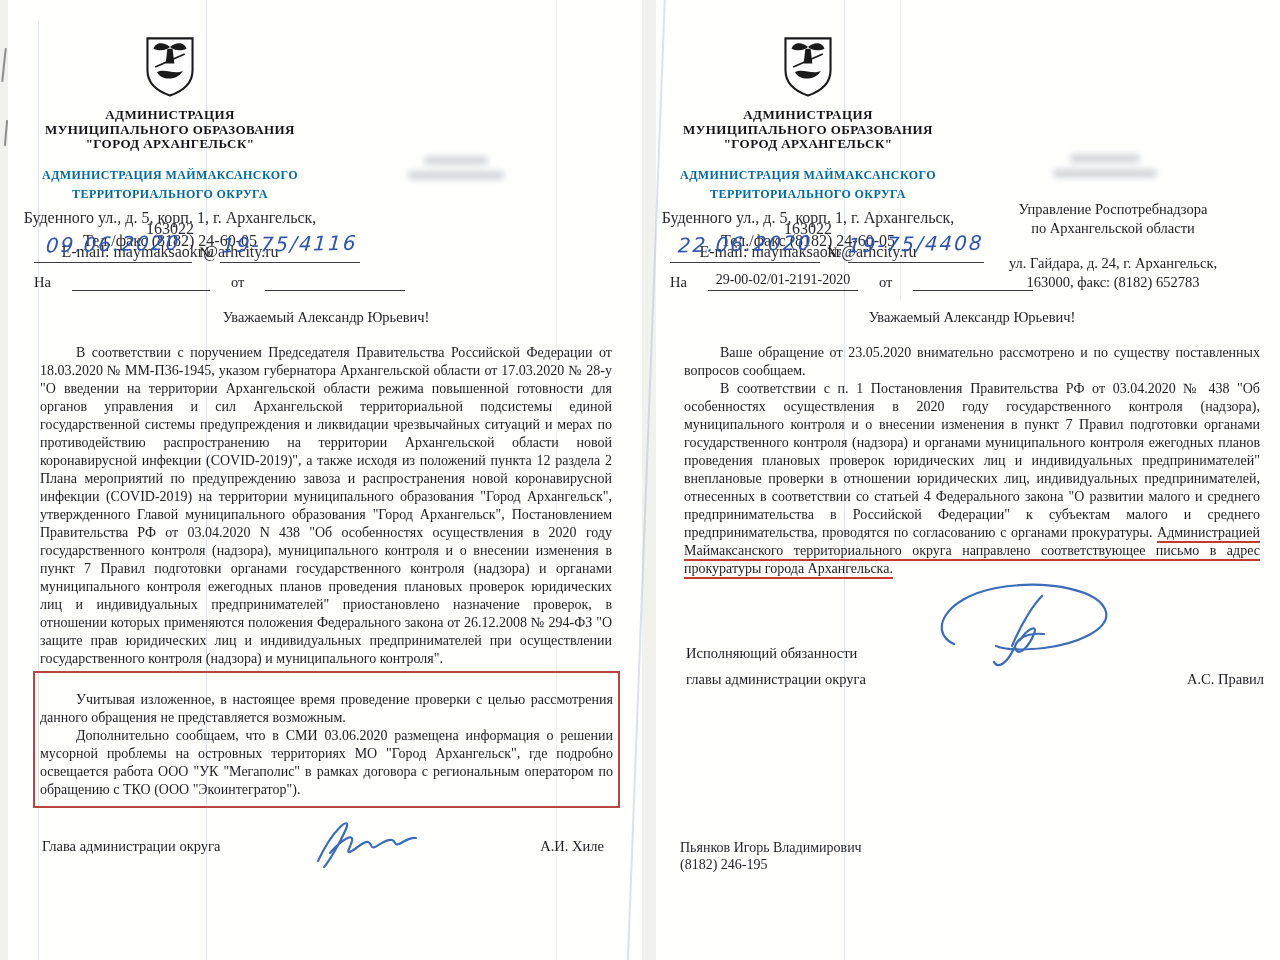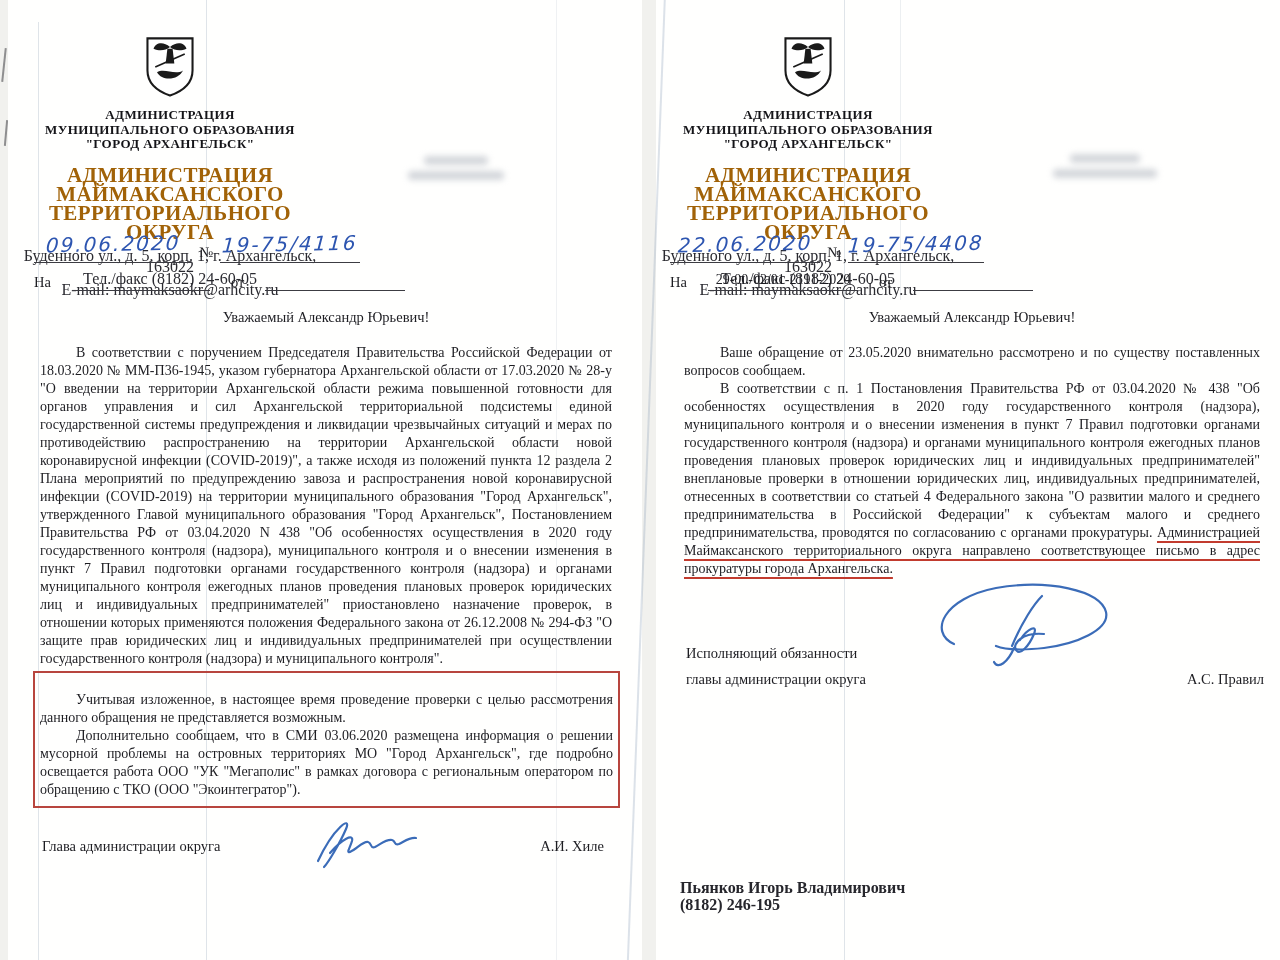--- a/index.html
+++ b/index.html
@@ -30,21 +30,21 @@
   .edge-mark {
     position:absolute; background:rgba(60,60,65,0.55); pointer-events:none;
   }
 
   
   .head { position:absolute; top:34px; text-align:center; }
   #page-left  .head { left:0;  width:324px; }
   #page-right .head { left:0;  width:304px; }
   .crest { display:block; margin:0 auto 8px auto; width:52px; height:66px; }
   .org-h  { font-weight:bold; font-size:13px; line-height:14.5px; letter-spacing:0.4px; color:#141418; }
-  .dept-h { font-weight:bold; font-size:21px; line-height:19px; letter-spacing:0.4px; margin-top:14px; color:#a16207; }
+  .dept-h { font-weight:bold; font-size:12px; line-height:19px; letter-spacing:0.4px; margin-top:14px; color:#0369a1; }
   .contacts { font-size:16px; line-height:11.5px; margin-top:8px; color:#2a2a30; }
 
   
   .redacted { position:absolute; filter:blur(3px); opacity:0.5; }
   .redact-bar { height:9px; background:#a8aeb8; border-radius:4px; margin:6px auto; }
 
   
   .reg-row {
     position:absolute; display:flex; align-items:flex-end; gap:7px;
   }
@@ -94,21 +94,21 @@
     position:absolute; display:flex; justify-content:space-between; align-items:flex-end;
     font-size:14.5px;
   }
   #page-left  .sig-row { left:34px; right:38px; top:838px; }
   #page-right .sig-row { left:30px; right:16px; top:640px; line-height:26px; }
   .sig { position:absolute; pointer-events:none; }
   .sig path, .sig ellipse { fill:none; stroke:#3b6cb8; stroke-width:2.2; stroke-linecap:round; }
   #sig-left  { left:300px; top:812px; width:130px; height:62px; }
   #sig-right { left:270px; top:578px; width:195px; height:102px; }
 
-  .executor { position:absolute; left:24px; top:880px; font-size:16px; line-height:16.5px; color:#26262c;font-weight:bold; }
+  .executor { position:absolute; left:24px; top:840px; font-size:14px; line-height:16.5px; color:#26262c; }
 </style>
 </head>
 <body>
 
 <div class="scan">
 
   <div class="edge-mark" style="left:3px; top:48px; width:2px; height:34px; transform:rotate(6deg);"></div>
   <div class="edge-mark" style="left:5px; top:120px; width:2px; height:26px; transform:rotate(5deg);"></div>
 
   <div class="page" id="page-left">
@@ -204,20 +204,26 @@
         <div>Тел./факс (8182) 24-60-05</div>
         <div>E-mail: maymaksaokr@arhcity.ru</div>
       </div>
     </div>
 
     <div class="redacted" style="left:394px; top:148px; width:110px;">
       <div class="redact-bar" style="width:70px"></div>
       <div class="redact-bar" style="width:104px"></div>
     </div>
 
+    <div class="addressee" style="left:336px; top:200px; width:242px;">
+      <div>Управление Роспотребнадзора</div>
+      <div>по Архангельской области</div>
+      <div class="addr2">ул. Гайдара, д. 24, г. Архангельск,</div>
+      <div>163000, факс: (8182) 652783</div>
+    </div>
 
     <div class="reg-row" style="left:14px; top:232px;">
       <span class="hw-slot" style="width:150px;"><span class="handwrite">22.06.2020</span></span>
       <span class="nosign">№</span>
       <span class="hw-slot" style="width:136px;"><span class="handwrite">19-75/4408</span></span>
     </div>
     <div class="ref-row" style="left:14px; top:272px;">
       <span>На</span>
       <span class="blankslot" style="min-width:150px;"><span>29-00-02/01-2191-2020</span></span>
       <span>от</span>

